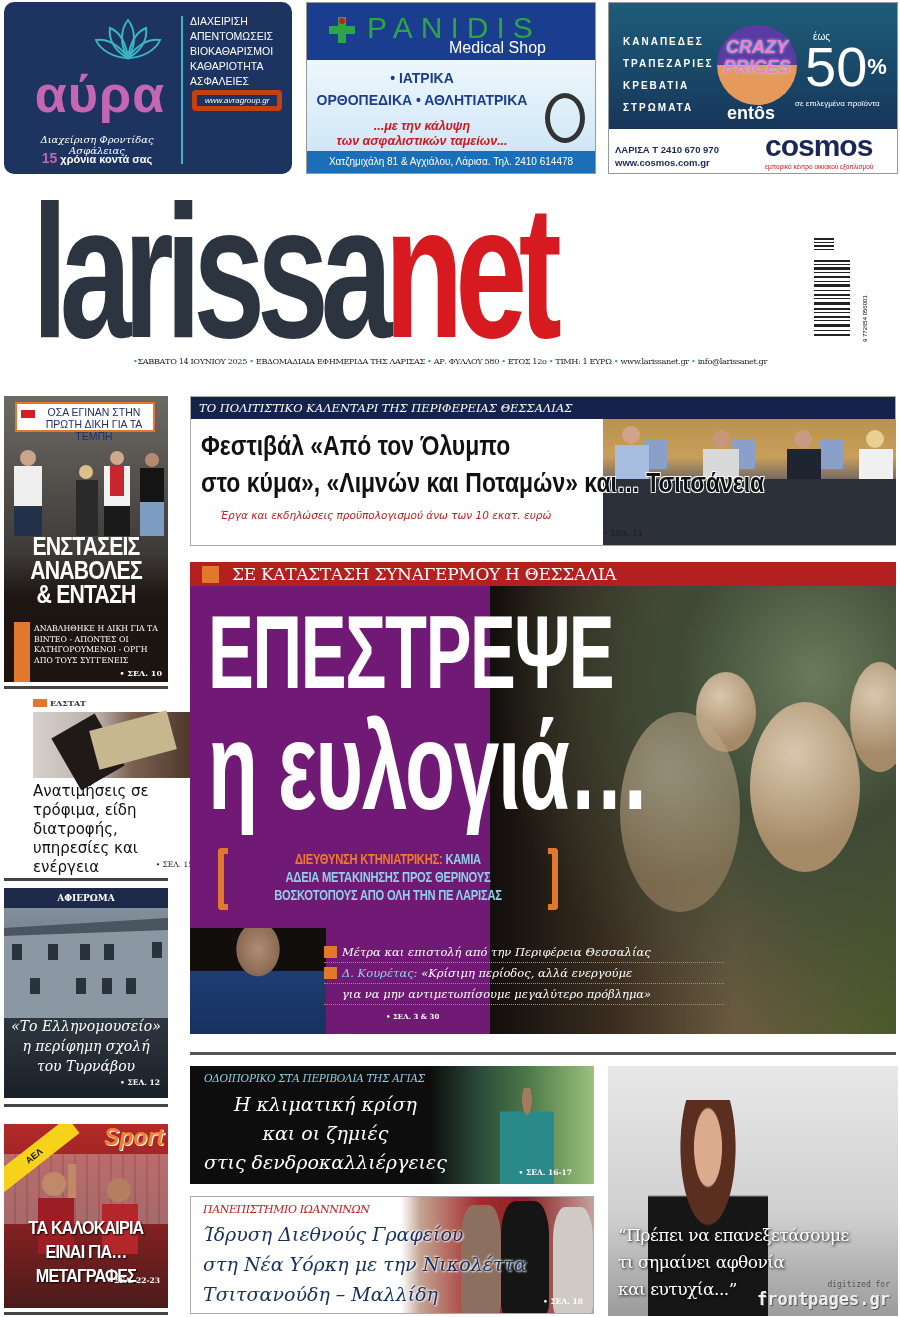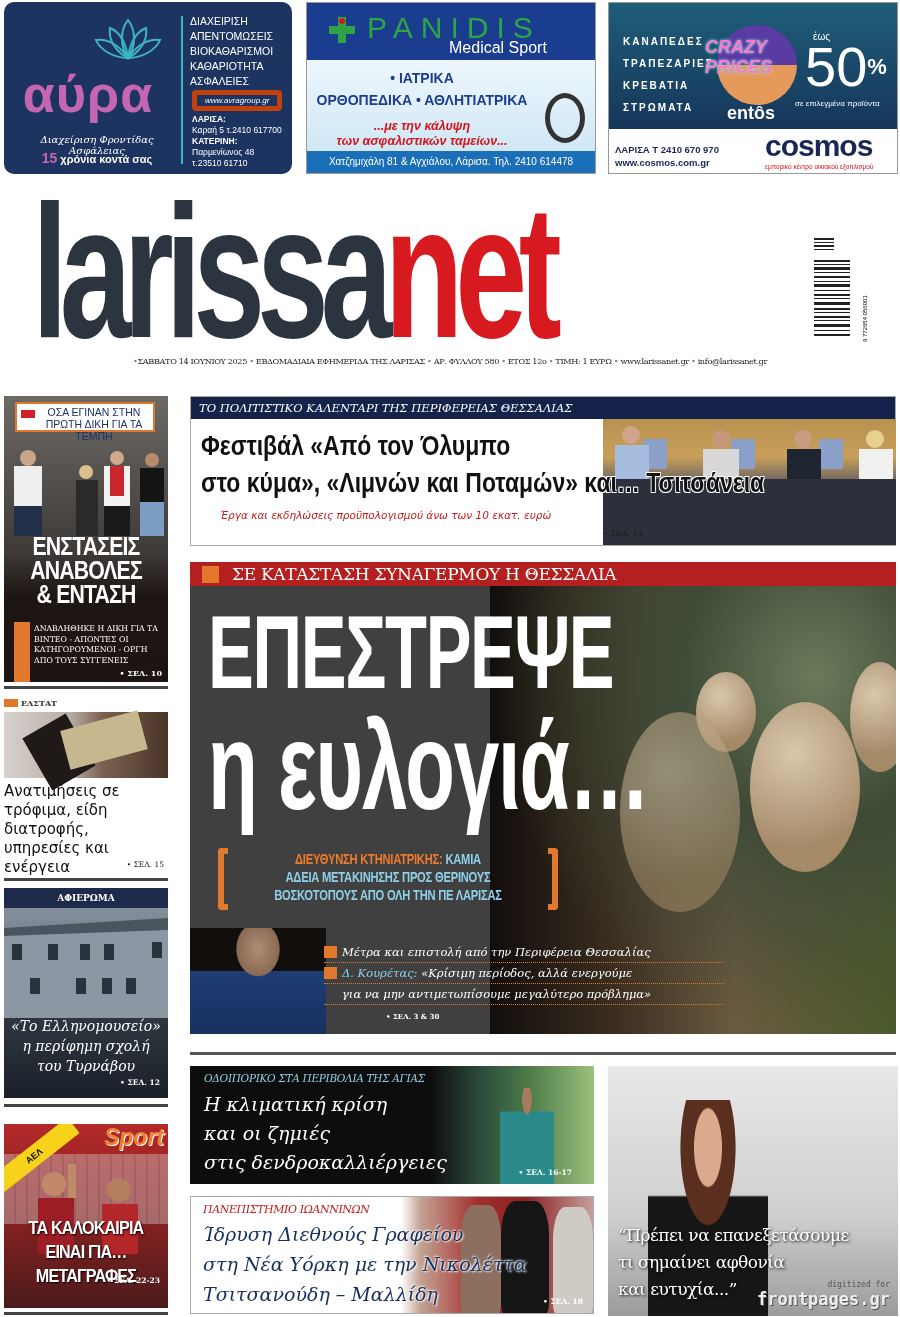--- a/index.html
+++ b/index.html
@@ -1,42 +1,42 @@
 <!DOCTYPE html>
 <html><head>
 <meta charset="utf-8">
 <style>
   * { box-sizing: border-box; margin: 0; padding: 0; }
   body { width: 900px; height: 1317px; background: #fff; font-family: "Liberation Sans", sans-serif; position: relative; overflow: hidden; }
   .abs { position: absolute; }
   
   .ad1 { left: 4px; top: 2px; width: 288px; height: 172px; background: #1d3460; border-radius: 10px; color: #fff; }
   .ad1 .lotus { position: absolute; left: 88px; top: 14px; width: 72px; height: 46px; }
-  .ad1 .brand { position: absolute; left: 4px; top: 62px; width: 160px; text-align: center; font-size: 52px; font-weight: bold; color: #c466b1; letter-spacing: 1px; }
+  .ad1 .brand { position: absolute; left: 16px; top: 62px; width: 160px; text-align: center; font-size: 52px; font-weight: bold; color: #c466b1; letter-spacing: 1px; }
   .ad1 .slogan { position: absolute; left: 8px; top: 132px; width: 170px; text-align: center; font-family: "DejaVu Serif", serif; font-style: italic; font-size: 10px; }
   .ad1 .years { position: absolute; left: 8px; top: 148px; width: 170px; text-align: center; font-size: 11px; font-weight: bold; }
   .ad1 .years b { color: #c466b1; font-size: 14px; }
   .ad1 .divider { position: absolute; left: 177px; top: 14px; width: 2px; height: 148px; background: #3bb5c4; }
   .ad1 .services { position: absolute; left: 186px; top: 12px; font-size: 10.5px; line-height: 15px; }
   .ad1 .url { position: absolute; left: 188px; top: 88px; border: 5px solid #c2410c; border-radius: 4px; padding: 1px 8px; font-size: 8px; font-style: italic; }
   .ad1 .addr { position: absolute; left: 188px; top: 112px; font-size: 8.5px; line-height: 11px; }
   .ad2 { left: 306px; top: 2px; width: 290px; height: 172px; background: linear-gradient(#fff 0, #dfeffa 60%, #c9e3f3 100%); border: 1px solid #999; }
   .ad2 .top { position: absolute; left: 0; top: 0; width: 100%; height: 57px; background: #1b3d8f; }
   .ad2 .logo { position: absolute; left: 60px; top: 8px; font-size: 30px; color: #2fa446; letter-spacing: 8px; }
   .ad2 .logo-sub { position: absolute; left: 142px; top: 36px; font-size: 16px; color: #fff; }
   .ad2 .cross { position: absolute; left: 20px; top: 12px; width: 30px; height: 30px; }
   .ad2 .cats { position: absolute; left: 0; top: 64px; width: 230px; text-align: center; font-size: 14px; font-weight: bold; color: #1b3d8f; line-height: 22px; }
   .ad2 .cover { position: absolute; left: 0; top: 116px; width: 230px; text-align: center; font-size: 12.5px; font-weight: bold; color: #d4161a; font-style: italic; line-height: 15px; }
   .ad2 .addrbar { position: absolute; left: 0; top: 148px; width: 100%; height: 22px; background: #1a6fb8; color: #fff; font-size: 10px; text-align: center; line-height: 22px; }
   .ad2 .steth { position: absolute; right: 10px; top: 90px; width: 40px; height: 50px; border: 5px solid #333; border-radius: 50%; }
   .ad3 { left: 608px; top: 2px; width: 290px; height: 172px; border: 1px solid #999; background: #fff; }
   .ad3 .top { position: absolute; left: 0; top: 0; width: 100%; height: 126px; background: linear-gradient(#1e5d78, #16365a); }
   .ad3 .cats { position: absolute; left: 14px; top: 28px; font-size: 10px; font-weight: bold; color: #fff; letter-spacing: 2px; line-height: 22px; }
   .ad3 .circle { position: absolute; left: 108px; top: 22px; width: 80px; height: 80px; border-radius: 50%; background: linear-gradient(#5a3ba3 0, #5a3ba3 50%, #e59a5c 50%); }
-  .ad3 .crazy { position: absolute; left: 96px; top: 34px; width: 104px; text-align: left; font-size: 18px; font-weight: bold; font-style: italic; color: #ff77c5; line-height: 20px; text-shadow: 0 0 3px #6ff; }
+  .ad3 .crazy { position: absolute; left: 96px; top: 34px; width: 104px; text-align: center; font-size: 18px; font-weight: bold; font-style: italic; color: #ff77c5; line-height: 20px; text-shadow: 0 0 3px #6ff; }
   .ad3 .entos { position: absolute; left: 118px; top: 100px; font-size: 18px; font-weight: bold; color: #fff; }
   .ad3 .until { position: absolute; left: 204px; top: 28px; font-size: 10px; color: #fff; }
   .ad3 .pct { position: absolute; left: 196px; top: 36px; font-size: 56px; color: #fff; line-height: 56px; }
   .ad3 .pct sup { font-size: 22px; font-weight: bold; vertical-align: top; }
   .ad3 .sel { position: absolute; left: 186px; top: 96px; font-size: 8px; color: #fff; }
   .ad3 .phone { position: absolute; left: 6px; top: 140px; font-size: 9.5px; font-weight: bold; color: #1b2857; line-height: 13px; }
   .ad3 .cosmos { position: absolute; left: 156px; top: 126px; font-size: 30px; font-weight: bold; color: #1b2857; letter-spacing: -1px; }
   .ad3 .cosmos-sub { position: absolute; left: 156px; top: 160px; font-size: 6.5px; color: #d4161a; }
 
   
@@ -52,21 +52,21 @@
   .lcol { left: 4px; width: 164px; }
   .card1 { top: 396px; height: 286px; background: linear-gradient(#6d6a66 0, #3e3a37 55%, #1d1613 70%, #1b1410 100%); }
   .card1 .kicker { position: absolute; left: 11px; top: 6px; width: 140px; height: 30px; background: #fff; border: 2px solid #e2782b; font-size: 10.5px; font-weight: normal; color: #1d2f6e; line-height: 12px; padding: 2px 4px 0 22px; text-align: center; }
   .card1 .kicker i { position: absolute; left: 4px; top: 6px; width: 14px; height: 8px; background: #d51f26; }
   .card1 .photo-people { position: absolute; left: 0; top: 40px; width: 164px; height: 100px; }
   .card1 .big { position: absolute; left: 0; top: 138px; width: 164px; text-align: center; color: #fff; font-weight: bold; font-size: 25px; line-height: 24px; letter-spacing: -1px; transform: scaleX(0.85); }
   .card1 .bar { position: absolute; left: 10px; top: 226px; width: 16px; height: 60px; background: #e2782b; }
   .card1 .sub { position: absolute; left: 30px; top: 228px; width: 134px; color: #fff; font-family: "DejaVu Serif", serif; font-size: 7.8px; line-height: 10.5px; }
   .card1 .page { position: absolute; right: 6px; top: 272px; color: #fff; font-family: "DejaVu Serif", serif; font-size: 8px; font-weight: bold; }
   .rule { position: absolute; left: 4px; width: 164px; height: 3px; background: #444; }
-  .card2 { top: 694px; height: 180px; }
+  .card2 { top: 694px; height: 180px; margin-left: 29px; }
   .card2 .kicker { position: absolute; left: 0; top: 4px; font-family: "DejaVu Serif", serif; font-size: 8px; font-weight: bold; color: #333; }
   .card2 .kicker i { display: inline-block; width: 14px; height: 8px; background: #e2782b; margin-right: 3px; vertical-align: -1px; }
   .card2 .photo { position: absolute; left: 0; top: 18px; width: 164px; height: 66px; background: linear-gradient(90deg, #d7d0cb 0, #b9afa8 40%, #7b6150 60%, #4a3428 100%); }
   .card2 .wallet { position: absolute; left: 30px; top: 10px; width: 50px; height: 60px; background: #1f1a18; transform: rotate(-30deg); }
   .card2 .notes { position: absolute; left: 60px; top: 8px; width: 80px; height: 40px; background: #c7b78f; transform: rotate(-15deg); }
   .card2 .head { position: absolute; left: 0; top: 88px; width: 164px; font-family: "DejaVu Sans", sans-serif; font-size: 15px; line-height: 19px; color: #111; }
   .card2 .page { position: absolute; right: 4px; top: 166px; font-family: "DejaVu Serif", serif; font-size: 7.5px; color: #222; }
   .card3 { top: 888px; height: 210px; background: linear-gradient(#8a96a3 0, #6a7681 40%, #2f3840 60%, #1a2029 100%); }
   .card3 .kicker { position: absolute; left: 0; top: 0; width: 164px; height: 20px; background: #1d2a4a; color: #fff; font-family: "DejaVu Serif", serif; font-size: 9px; font-weight: bold; text-align: center; line-height: 20px; }
   .card3 .building { position: absolute; left: 0; top: 30px; width: 164px; height: 100px; }
@@ -81,21 +81,21 @@
 
   
   .s1 { left: 190px; top: 396px; width: 706px; height: 150px; border: 1px solid #aaa; background: #fff; }
   .s1 .kicker { position: absolute; left: 0; top: 0; width: 100%; height: 22px; background: #15234a; color: #fff; font-family: "DejaVu Serif", serif; font-style: italic; font-size: 11.5px; line-height: 22px; padding-left: 8px; }
   .s1 .photo { position: absolute; left: 412px; top: 22px; width: 293px; height: 126px; background: linear-gradient(#b8924f 0, #c89f5a 30%, #556 55%, #2a2f38 70%, #1a1d25 100%); }
   .s1 .head { position: absolute; left: 10px; top: 30px; width: 690px; font-size: 28px; font-weight: bold; line-height: 37px; color: #111; transform: scaleX(0.82); transform-origin: left top; white-space: nowrap; text-shadow: -1px -1px 0 #fff, 1px -1px 0 #fff, -1px 1px 0 #fff, 1px 1px 0 #fff; }
   .s1 .sub { position: absolute; left: 10px; top: 112px; font-family: "DejaVu Sans", sans-serif; font-style: italic; font-size: 10.5px; color: #c41a1a; margin-left: 19px; }
   .s1 .page { position: absolute; left: 412px; top: 132px; font-family: "DejaVu Serif", serif; font-size: 7.5px; font-weight: bold; color: #222; }
 
   
-  .lead { left: 190px; top: 562px; width: 706px; height: 472px; background: #404040; overflow: hidden; }
+  .lead { left: 190px; top: 562px; width: 706px; height: 472px; background: #701a75; overflow: hidden; }
   .lead .bg { position: absolute; left: 300px; top: 24px; width: 406px; height: 448px; background: radial-gradient(ellipse at 80% 20%, #6a7a5a 0, #3e4a36 30%, transparent 70%), linear-gradient(90deg, #120e0c 0, #3a2d20 30%, #6a5a40 60%, #4a5a2a 100%); }
   .lead .sheep { position: absolute; border-radius: 50%; background: radial-gradient(circle at 40% 30%, #d9c7ad, #a58a68 70%); }
   .lead .kicker { position: absolute; left: 0; top: 0; width: 100%; height: 24px; background: #b3201f; color: #fff; font-family: "DejaVu Serif", serif; font-size: 17px; line-height: 24px; padding-left: 42px; letter-spacing: -0.3px; }
   .lead .kicker i { position: absolute; left: 12px; top: 4px; width: 17px; height: 17px; background: #e2782b; }
   .lead .head1 { position: absolute; left: 18px; top: 36px; font-size: 104px; font-weight: bold; color: #fff; line-height: 108px; letter-spacing: -2px; transform: scaleX(0.66); transform-origin: left top; white-space: nowrap; }
   .lead .head2 { position: absolute; left: 18px; top: 148px; font-size: 124px; font-weight: bold; color: #fff; line-height: 112px; letter-spacing: -2px; transform: scaleX(0.66); transform-origin: left top; white-space: nowrap; }
   .lead .bracket-box { position: absolute; left: 28px; top: 286px; width: 340px; height: 60px; }
   .lead .bl, .lead .br { position: absolute; top: 0; width: 10px; height: 62px; border: 6px solid #e2782b; }
   .lead .bl { left: 0; border-right: none; border-radius: 4px 0 0 4px; }
   .lead .br { right: 0; border-left: none; border-radius: 0 4px 4px 0; }
@@ -107,21 +107,21 @@
   .lead .bullets .ln i { position: absolute; left: 0; top: 4px; width: 13px; height: 12px; background: #e2782b; }
   .lead .bullets .name { color: #8fd0e8; }
   .lead .page { position: absolute; left: 196px; top: 450px; font-family: "DejaVu Serif", serif; font-size: 7px; font-weight: bold; color: #fff; }
   .hrule { position: absolute; left: 190px; top: 1052px; width: 706px; height: 3px; background: #555; }
 
   
   .s2 { left: 190px; top: 1066px; width: 404px; height: 118px; background: #0d0d0d; overflow: hidden; }
   .s2 .photo { position: absolute; left: 240px; top: 0; width: 164px; height: 118px; background: linear-gradient(90deg, #0d0d0d 0, #2a4a3a 30%, #4d7a48 60%, #9bc17d 100%); }
   .s2 .man { position: absolute; left: 310px; top: 22px; width: 54px; height: 96px; background: radial-gradient(ellipse at 50% 12%, #a67a5d 0, #a67a5d 12%, transparent 13%), linear-gradient(#0000 0, #0000 24%, #2a8a8a 25%); }
   .s2 .kicker { position: absolute; left: 14px; top: 6px; font-family: "DejaVu Serif", serif; font-style: italic; font-size: 10.5px; color: #8fd0e8; letter-spacing: -0.3px; }
-  .s2 .head { position: absolute; left: 14px; top: 24px; font-family: "DejaVu Serif", serif; font-style: italic; font-size: 19px; color: #fff; line-height: 29px; }
+  .s2 .head { position: absolute; left: 14px; top: 24px; font-family: "DejaVu Serif", serif; font-style: italic; font-size: 19px; color: #fff; line-height: 29px; text-align: center; }
   .s2 .page { position: absolute; right: 22px; top: 102px; font-family: "DejaVu Serif", serif; font-size: 7.5px; font-weight: bold; color: #fff; }
   .s3 { left: 190px; top: 1196px; width: 404px; height: 118px; background: #fff; border: 1px solid #aaa; overflow: hidden; }
   .s3 .photo { position: absolute; left: 210px; top: 0; width: 194px; height: 118px; background: linear-gradient(90deg, #fff 0, #c3a393 10%, #a42c2c 40%, #8a2323 65%, #c8a3a0 100%); }
   .s3 .fig { position: absolute; border-radius: 30% 30% 10% 10%; }
   .s3 .kicker { position: absolute; left: 12px; top: 6px; font-family: "DejaVu Serif", serif; font-style: italic; font-size: 11px; color: #c41a1a; letter-spacing: -0.4px; }
   .s3 .head { position: absolute; left: 12px; top: 22px; font-family: "DejaVu Serif", serif; font-style: italic; font-size: 19px; color: #16305f; line-height: 30px; text-shadow: 1px 1px 2px #fff, -1px -1px 2px #fff; white-space: nowrap; }
   .s3 .page { position: absolute; right: 10px; top: 100px; font-family: "DejaVu Serif", serif; font-size: 7.5px; font-weight: bold; color: #fff; }
   .s4 { left: 608px; top: 1066px; width: 290px; height: 250px; background: linear-gradient(#e8e8e8 0, #cfcfcf 60%, #9b9b9b 100%); overflow: hidden; }
   .s4 .kicker { position: absolute; left: 0; top: 0; width: 100%; height: 22px; background: #e2782b; color: #1d2f6e; font-family: "DejaVu Serif", serif; font-style: italic; font-weight: bold; font-size: 11px; line-height: 22px; padding-left: 16px; letter-spacing: -0.5px; }
   .s4 .woman { position: absolute; left: 40px; top: 34px; width: 120px; height: 216px; background: radial-gradient(ellipse at 50% 22%, #dcaa8d 0, #dcaa8d 16%, #5a2f1f 17%, #5a2f1f 32%, transparent 33%), linear-gradient(#0000 0, #0000 44%, #161616 45%); }
@@ -148,38 +148,31 @@
   <div class="years"><b>15</b><span> χρόνια κοντά σας</span></div>
   <div class="divider"></div>
   <div class="services">
     <div>ΔΙΑΧΕΙΡΙΣΗ</div>
     <div>ΑΠΕΝΤΟΜΩΣΕΙΣ</div>
     <div>ΒΙΟΚΑΘΑΡΙΣΜΟΙ</div>
     <div>ΚΑΘΑΡΙΟΤΗΤΑ</div>
     <div>ΑΣΦΑΛΕΙΕΣ</div>
   </div>
   <div class="url">www.avragroup.gr</div>
-  <div class="addr">
-    <div style="font-weight:bold">ΛΑΡΙΣΑ:</div>
-    <div>Καραή 5 τ.2410 617700</div>
-    <div style="font-weight:bold">ΚΑΤΕΡΙΝΗ:</div>
-    <div>Παρμενίωνος 48</div>
-    <div>τ.23510 61710</div>
-  </div>
 </div>
 
 <div class="abs ad2">
   <div class="top">
     <svg class="cross" viewBox="0 0 30 30">
       <rect x="11" y="2" width="8" height="26" fill="#2fa446"></rect>
       <rect x="2" y="11" width="26" height="8" fill="#2fa446"></rect>
       <circle cx="15" cy="6" r="3" fill="#d4161a"></circle>
     </svg>
     <div class="logo">PANIDIS</div>
-    <div class="logo-sub">Medical Sport</div>
+    <div class="logo-sub">Medical Shop</div>
   </div>
   <div class="cats">
     <div>• ΙΑΤΡΙΚΑ</div>
     <div>ΟΡΘΟΠΕΔΙΚΑ • ΑΘΛΗΤΙΑΤΡΙΚΑ</div>
   </div>
   <div class="cover">
     <div>...με την κάλυψη</div>
     <div>των ασφαλιστικών ταμείων...</div>
   </div>
   <div class="steth"></div>

